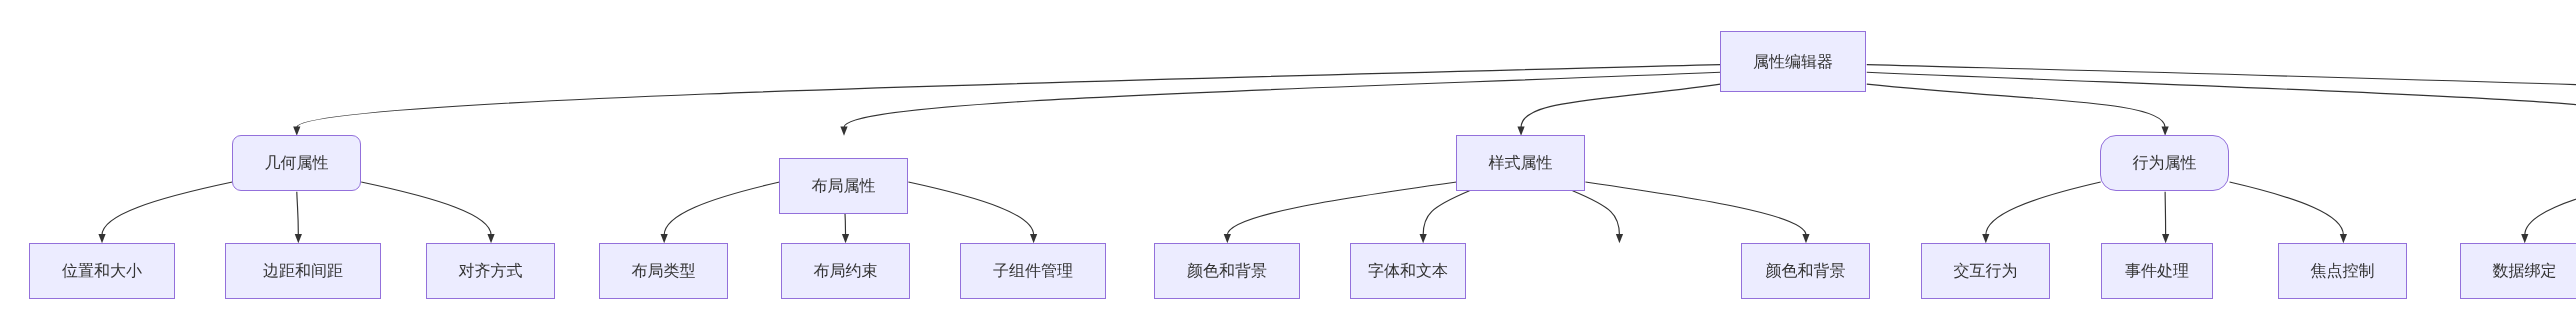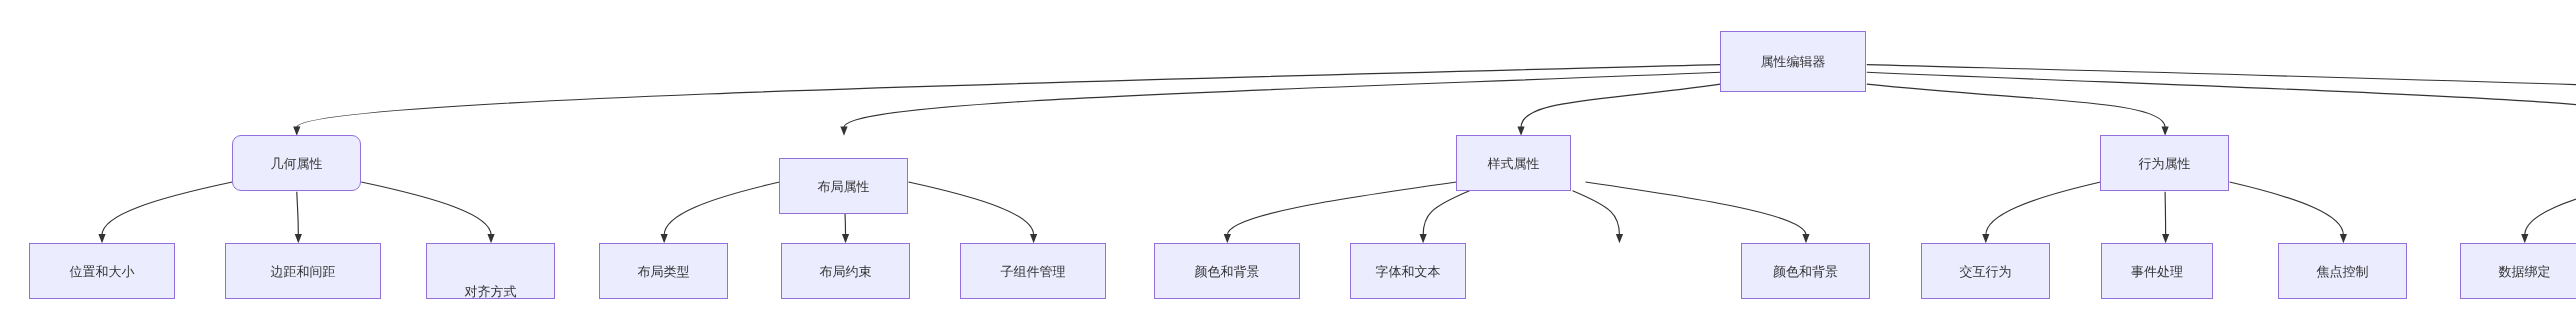--- a/index.html
+++ b/index.html
@@ -22,21 +22,21 @@
   }
   .node {
     position: absolute;
     box-sizing: border-box;
     background: #ECECFF;
     border: 1.3px solid #9370DB;
     color: #333333;
     display: flex;
     align-items: center;
     justify-content: center;
-    font-size: 13px;
+    font-size: 16px;
     line-height: 1;
     white-space: nowrap;
   }
   .node span { display: block; }
 </style>
 </head>
 <body>
 
 <div id="canvas">
   <svg id="edge-layer" width="3512" height="328" viewBox="0 0 6816 636">
@@ -97,48 +97,48 @@
     </div>
     <div class="node category" style="left: 232px; top: 135px; width: 129px; height: 56px; background: rgb(236, 236, 255); border-color: rgb(147, 112, 219); color: rgb(51, 51, 51); border-radius: 9px;">
       <span>几何属性</span>
     </div>
     <div class="node leaf" style="left: 29px; top: 243px; width: 146px; height: 56px; background: rgb(236, 236, 255); border-color: rgb(147, 112, 219); color: rgb(51, 51, 51);">
       <span>位置和大小</span>
     </div>
     <div class="node leaf" style="left: 225px; top: 243px; width: 156px; height: 56px; background: rgb(236, 236, 255); border-color: rgb(147, 112, 219); color: rgb(51, 51, 51);">
       <span>边距和间距</span>
     </div>
-    <div class="node leaf" style="left: 426px; top: 243px; width: 129px; height: 56px; background: rgb(236, 236, 255); border-color: rgb(147, 112, 219); color: rgb(51, 51, 51); align-items: flex-end;">
+    <div class="node leaf" style="left: 426px; top: 243px; width: 129px; height: 56px; background: rgb(236, 236, 255); border-color: rgb(147, 112, 219); color: rgb(51, 51, 51);">
       <span>对齐方式</span>
     </div>
     <div class="node category" style="left: 779px; top: 135px; width: 129px; height: 56px; background: rgb(236, 236, 255); border-color: rgb(147, 112, 219); color: rgb(51, 51, 51); margin-top: 23px;">
       <span>布局属性</span>
     </div>
     <div class="node leaf" style="left: 599px; top: 243px; width: 129px; height: 56px; background: rgb(236, 236, 255); border-color: rgb(147, 112, 219); color: rgb(51, 51, 51); justify-content: center;">
       <span>布局类型</span>
     </div>
     <div class="node leaf" style="left: 781px; top: 243px; width: 129px; height: 56px; background: rgb(236, 236, 255); border-color: rgb(147, 112, 219); color: rgb(51, 51, 51);">
       <span>布局约束</span>
     </div>
     <div class="node leaf" style="left: 960px; top: 243px; width: 146px; height: 56px; background: rgb(236, 236, 255); border-color: rgb(147, 112, 219); color: rgb(51, 51, 51);">
       <span>子组件管理</span>
     </div>
-    <div class="node category" style="left: 1456px; top: 135px; width: 115px; height: 56px; background: rgb(236, 236, 255); border-color: rgb(147, 112, 219); color: rgb(51, 51, 51);">
+    <div class="node category" style="left: 1456px; top: 135px; width: 129px; height: 56px; background: rgb(236, 236, 255); border-color: rgb(147, 112, 219); color: rgb(51, 51, 51);">
       <span>样式属性</span>
     </div>
     <div class="node leaf" style="left: 1154px; top: 243px; width: 146px; height: 56px; background: rgb(236, 236, 255); border-color: rgb(147, 112, 219); color: rgb(51, 51, 51);">
       <span>颜色和背景</span>
     </div>
     <div class="node leaf" style="left: 1350px; top: 243px; width: 116px; height: 56px; background: rgb(236, 236, 255); border-color: rgb(147, 112, 219); color: rgb(51, 51, 51);">
       <span>字体和文本</span>
     </div>
     <div class="node leaf" style="left: 1741px; top: 243px; width: 129px; height: 56px; background: rgb(236, 236, 255); border-color: rgb(147, 112, 219); color: rgb(51, 51, 51);">
       <span>颜色和背景</span>
     </div>
-    <div class="node category" style="left: 2100px; top: 135px; width: 129px; height: 56px; background: rgb(236, 236, 255); border-color: rgb(147, 112, 219); color: rgb(51, 51, 51);">
+    <div class="node category" style="left: 2100px; top: 135px; width: 129px; height: 56px; background: rgb(236, 236, 255); border-color: rgb(147, 112, 219); color: rgb(51, 51, 51); border-radius: 16px;">
       <span>行为属性</span>
     </div>
     <div class="node leaf" style="left: 1921px; top: 243px; width: 129px; height: 56px; background: rgb(236, 236, 255); border-color: rgb(147, 112, 219); color: rgb(51, 51, 51);">
       <span>交互行为</span>
     </div>
     <div class="node leaf" style="left: 2101px; top: 243px; width: 112px; height: 56px; background: rgb(236, 236, 255); border-color: rgb(147, 112, 219); color: rgb(51, 51, 51);">
       <span>事件处理</span>
     </div>
     <div class="node leaf" style="left: 2278px; top: 243px; width: 129px; height: 56px; background: rgb(236, 236, 255); border-color: rgb(147, 112, 219); color: rgb(51, 51, 51);">
       <span>焦点控制</span>

